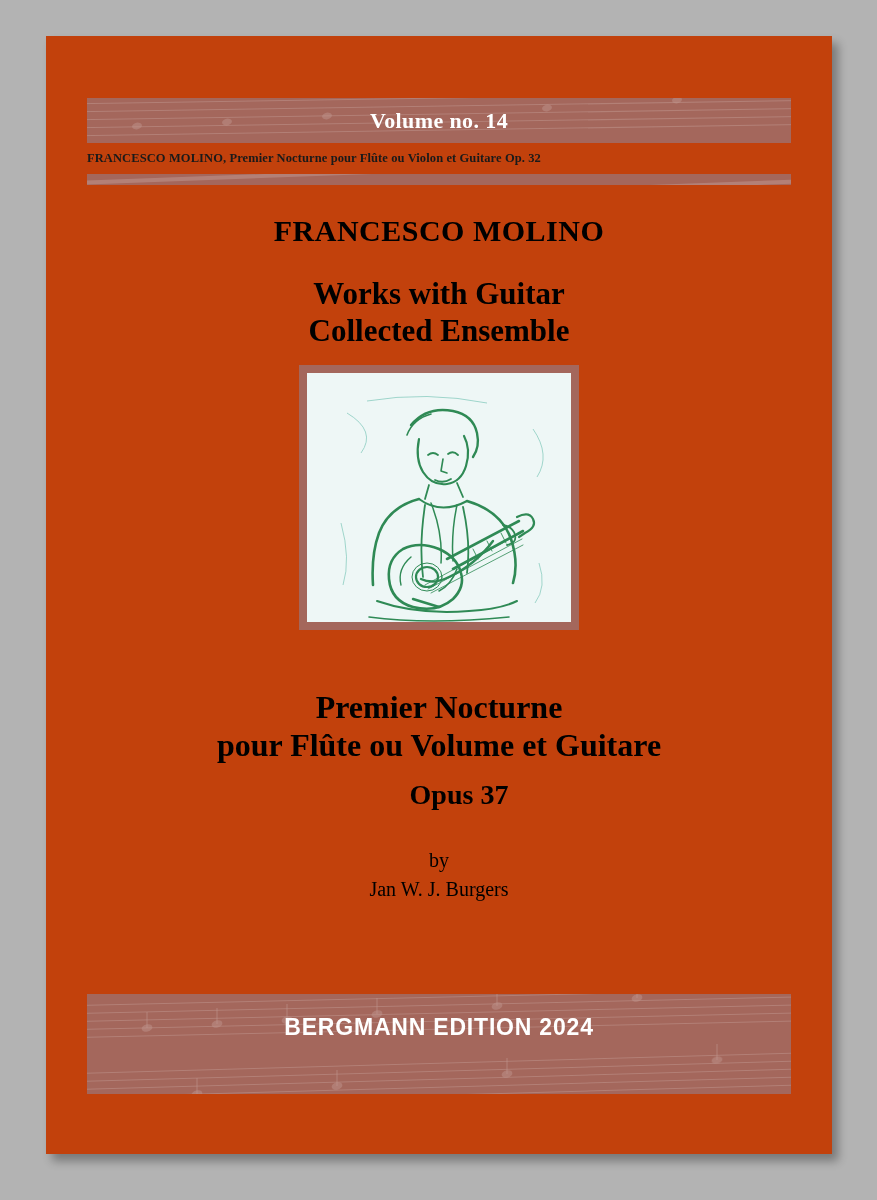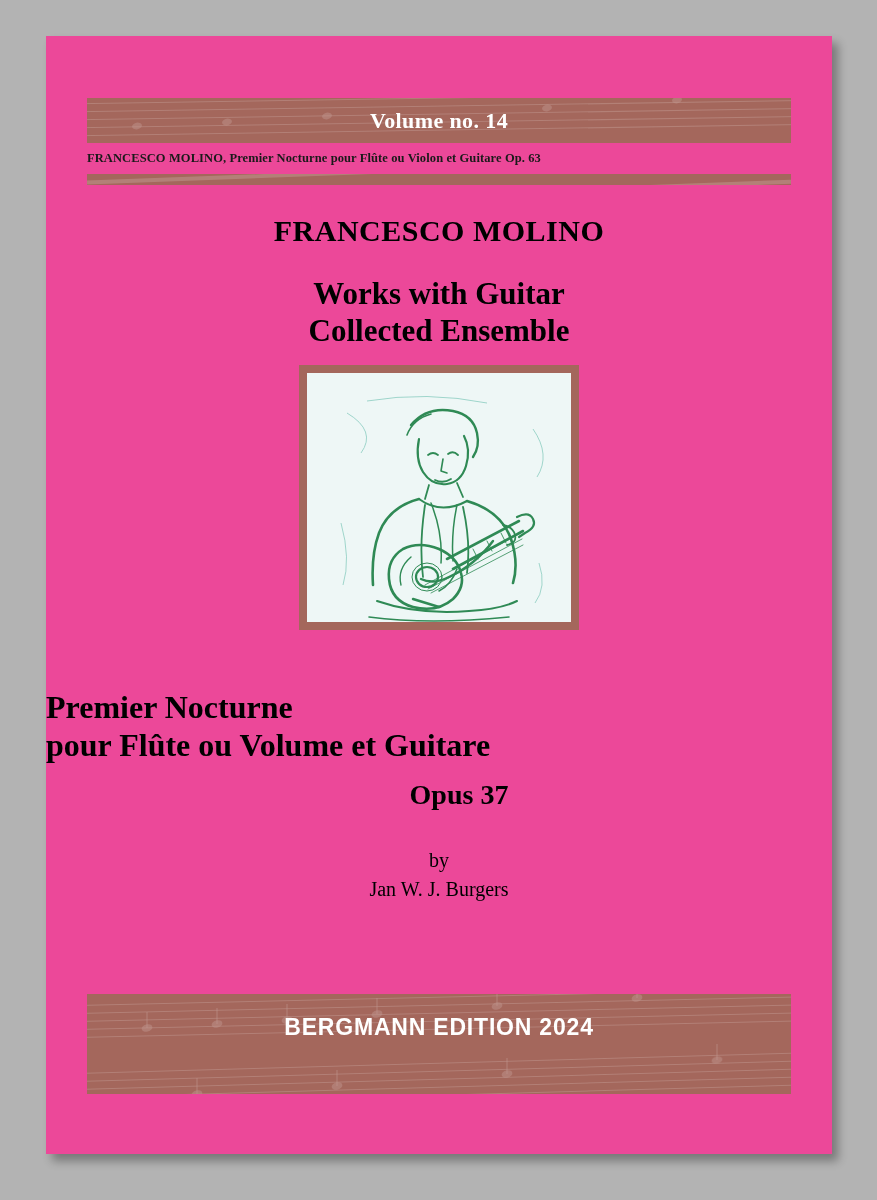--- a/index.html
+++ b/index.html
@@ -14,21 +14,21 @@
     overflow: hidden;
   }
 
   
   #page-wrap {
     position: absolute;
     left: 46px;
     top: 36px;
     width: 786px;
     height: 1118px;
-    background: #ec4899;
+    background: #c2410c;
     box-shadow: 6px 7px 9px rgba(0,0,0,0.33);
   }
 
   
   .band {
     position: absolute;
     left: 41px;
     width: 704px;
     background: #a4675c;
     overflow: hidden;
@@ -137,21 +137,21 @@
     position: relative;
   }
   .frame-inner svg { display: block; }
 
   
   .work-title {
     position: absolute;
     left: 0;
     right: 0;
     top: 652px;
-    text-align: left;
+    text-align: center;
     font-size: 32px;
     font-weight: bold;
     color: #000000;
     line-height: 1.2;
   }
   .opus {
     position: absolute;
     left: 0;
     right: 0;
     top: 743px;
@@ -200,21 +200,21 @@
         <ellipse cx="600" cy="14" rx="5" ry="3.4" transform="rotate(-12 600 14)"></ellipse>
         <ellipse cx="110" cy="96" rx="5" ry="3.4" transform="rotate(-12 110 96)"></ellipse>
         <ellipse cx="330" cy="86" rx="5" ry="3.4" transform="rotate(-12 330 86)"></ellipse>
         <ellipse cx="520" cy="74" rx="5" ry="3.4" transform="rotate(-12 520 74)"></ellipse>
         <ellipse cx="680" cy="64" rx="5" ry="3.4" transform="rotate(-12 680 64)"></ellipse>
       </g>
     </svg>
     <div class="volume-label">Volume no. 14</div>
   </div>
 
-  <div class="running-head">FRANCESCO MOLINO, Premier Nocturne pour Flûte ou Violon et Guitare Op. 63</div>
+  <div class="running-head">FRANCESCO MOLINO, Premier Nocturne pour Flûte ou Violon et Guitare Op. 32</div>
 
   <div class="band band-thin">
     <svg class="tex" viewBox="0 0 740 36" preserveAspectRatio="none">
       <g stroke="#ffffff" stroke-width="1.1" fill="none" opacity="0.55">
         <path d="M-20,6 L760,-2"></path>
           <path d="M-20,13 L760,5"></path>
           <path d="M-20,20 L760,12"></path>
           <path d="M-20,27 L760,19"></path>
           <path d="M-20,34 L760,26"></path>
       </g>

